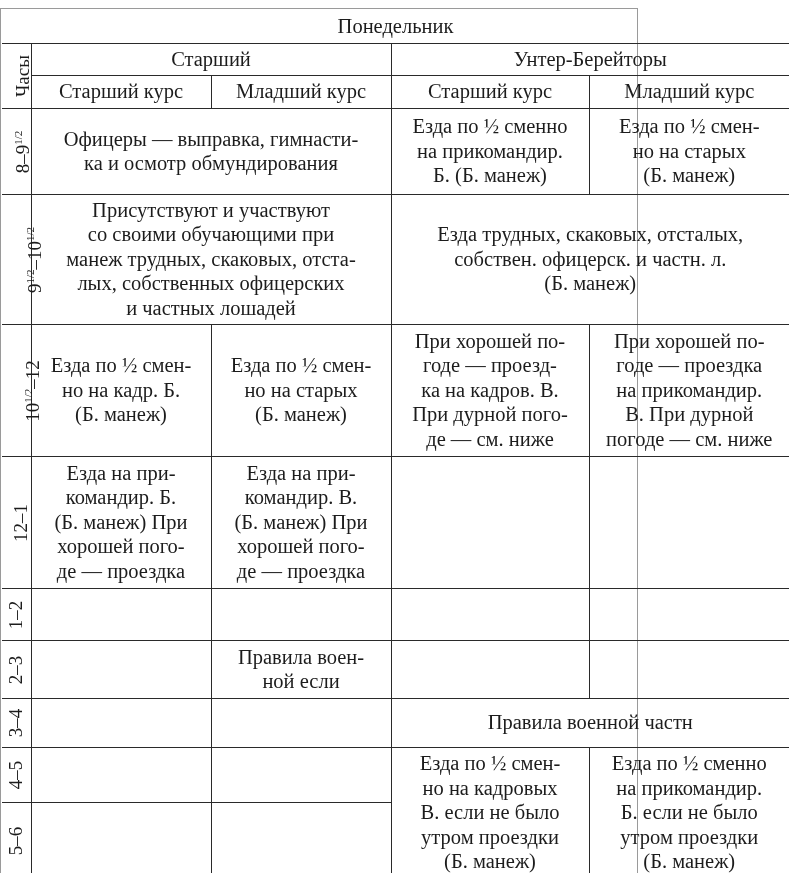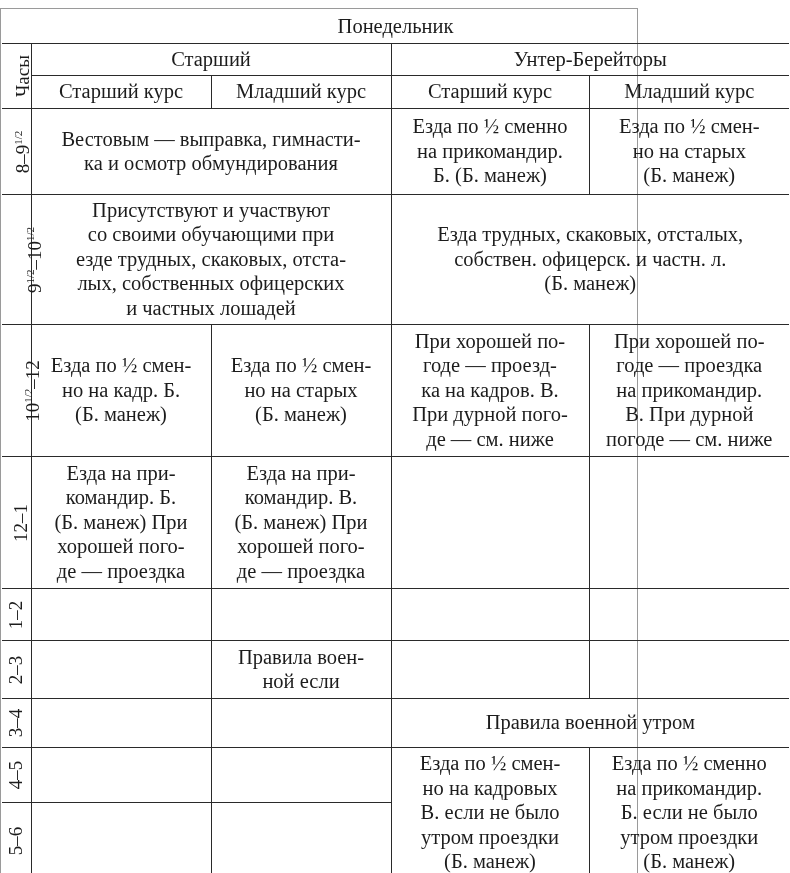--- a/index.html
+++ b/index.html
@@ -58,37 +58,37 @@
     <th>Старший курс</th>
     <th>Младший курс</th>
     <th>Старший курс</th>
     <th>Младший курс</th>
   </tr>
 
   <tr style="height:86px">
     <td class="hours-col">
       <span class="rot"><span>8–9</span><sup>1/2</sup></span>
     </td>
-    <td colspan="2" class="multiline">Вестовым — выправка, гимнасти-
+    <td colspan="2" class="multiline">Офицеры — выправка, гимнасти-
 ка и осмотр обмундирования</td>
     <td class="multiline">Езда по ½ сменно
 на прикомандир.
 Б. (Б. манеж)</td>
     <td class="multiline">Езда по ½ смен-
 но на старых
 (Б. манеж)</td>
   </tr>
 
   <tr style="height:130px">
     <td class="hours-col">
       <span class="rot"><span>9</span><sup>1/2</sup><span>–10</span><sup>1/2</sup></span>
     </td>
     <td colspan="2" class="multiline">Присутствуют и участвуют
 со своими обучающими при
-езде трудных, скаковых, отста-
+манеж трудных, скаковых, отста-
 лых, собственных офицерских
 и частных лошадей</td>
     <td colspan="2" class="multiline">Езда трудных, скаковых, отсталых,
 собствен. офицерск. и частн. л.
 (Б. манеж)</td>
   </tr>
 
   <tr style="height:132px">
     <td class="hours-col">
       <span class="rot"><span>10</span><sup>1/2</sup><span>–12</span></span>
@@ -149,21 +149,21 @@
     <td></td>
     <td></td>
   </tr>
 
   <tr style="height:49px">
     <td class="hours-col">
       <span class="rot">3–4</span>
     </td>
     <td></td>
     <td></td>
-    <td colspan="2">Правила военной утром</td>
+    <td colspan="2">Правила военной частн</td>
   </tr>
 
   <tr style="height:55px">
     <td class="hours-col thin-bottom">
       <span class="rot">4–5</span>
     </td>
     <td class="thin-bottom"></td>
     <td class="thin-bottom"></td>
     <td rowspan="2" class="multiline">Езда по ½ смен-
 но на кадровых

